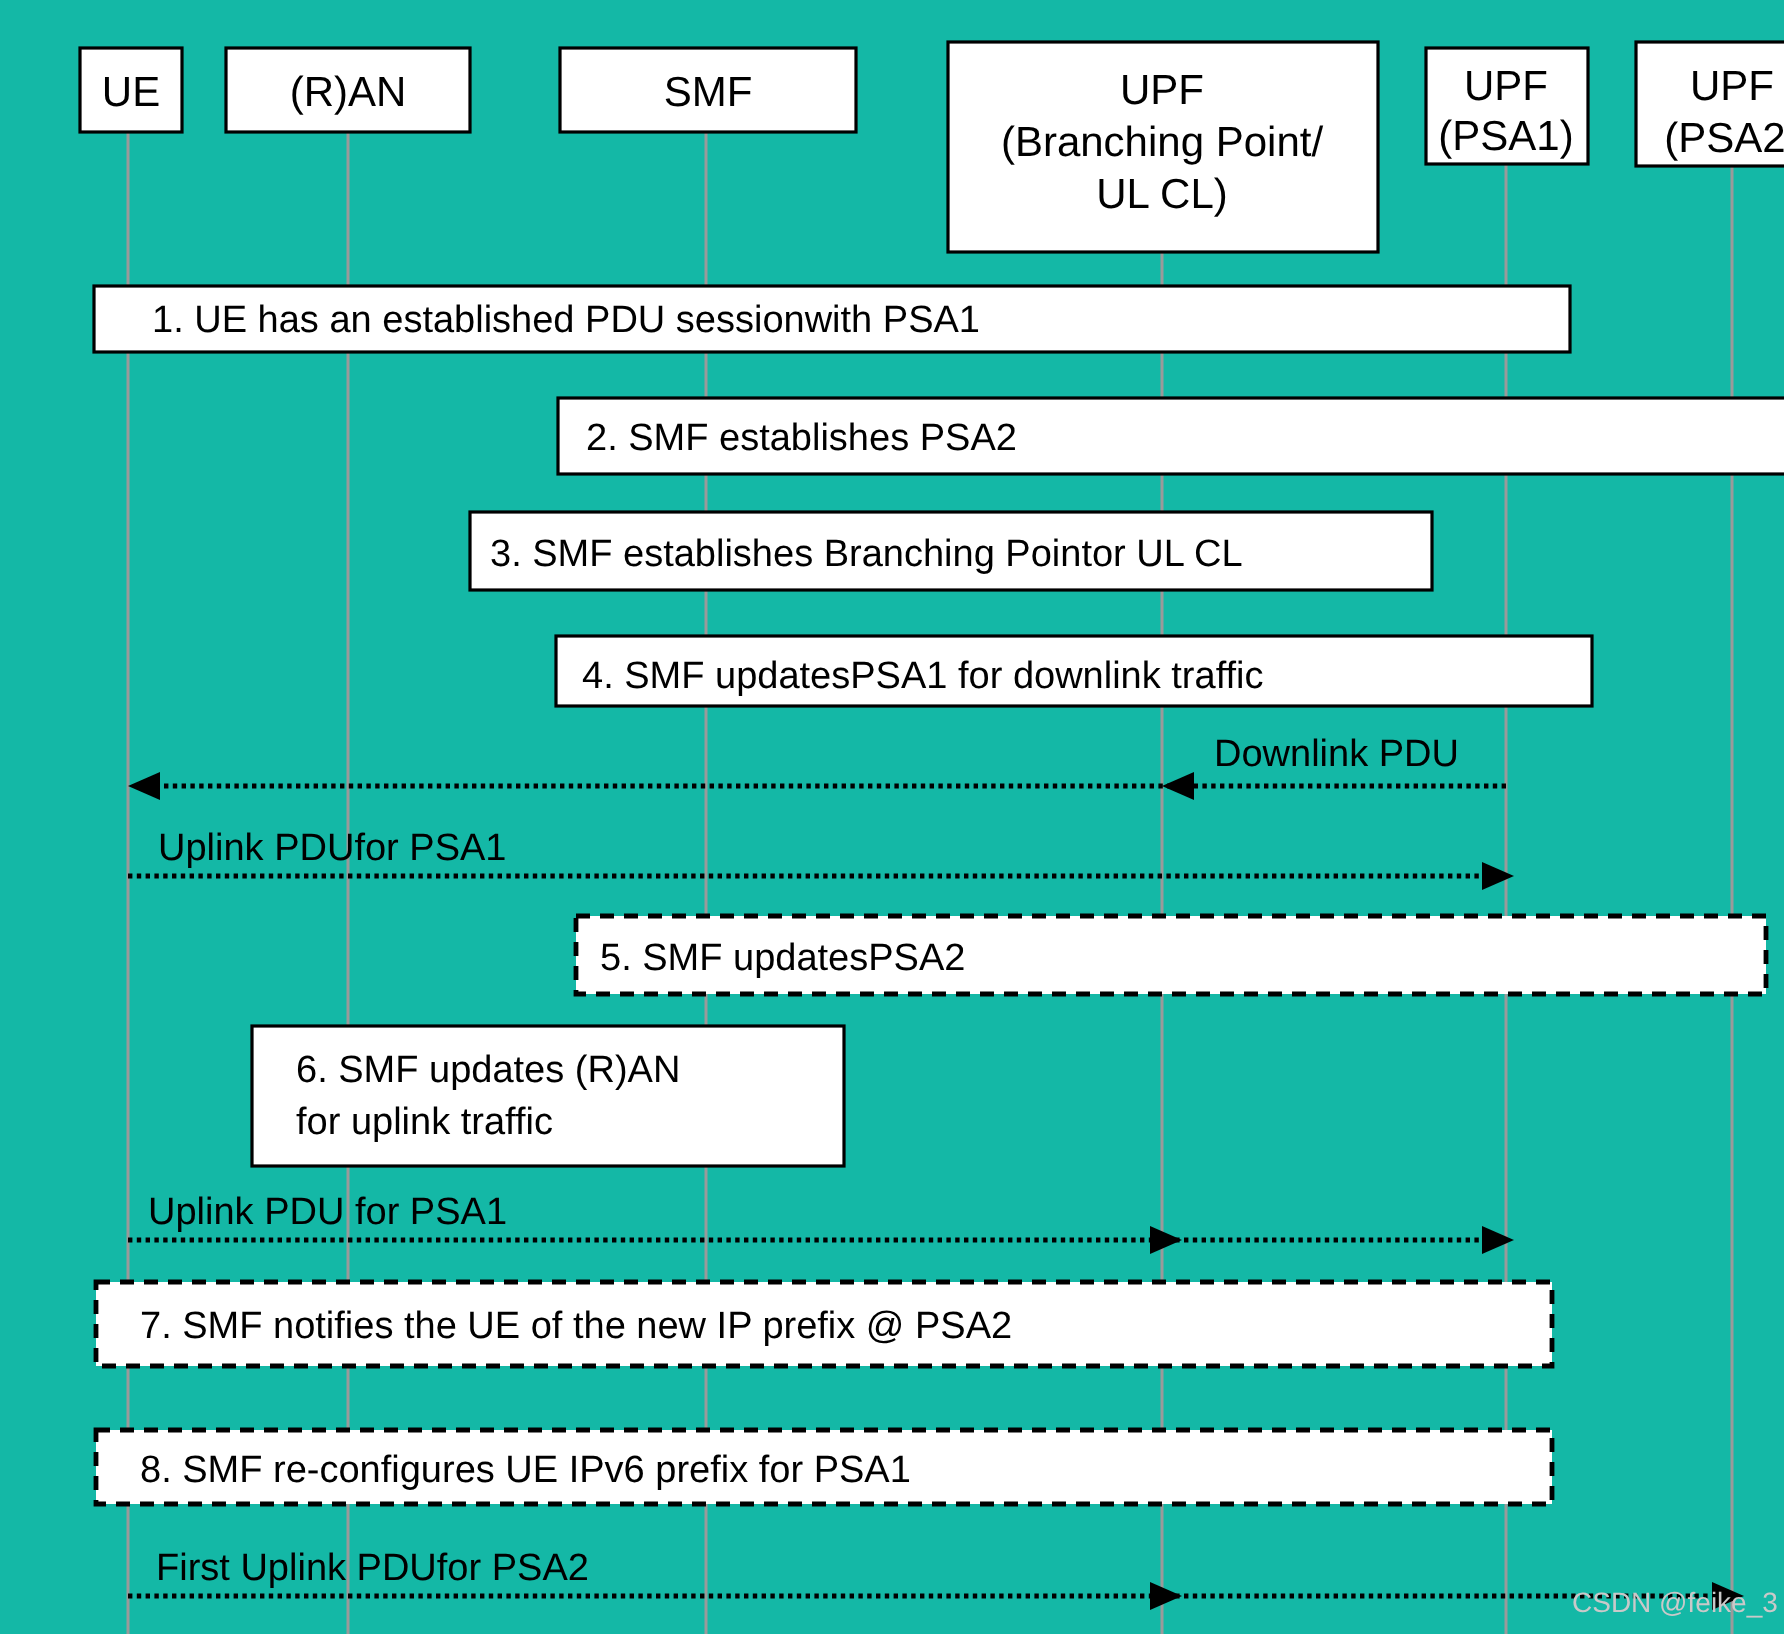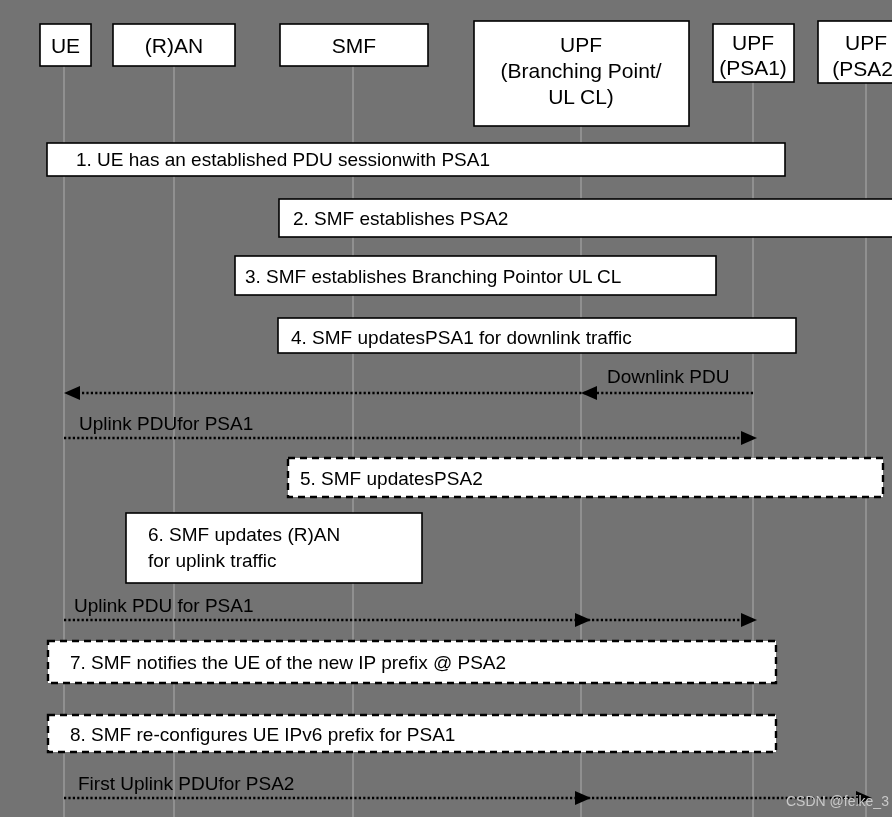--- a/index.html
+++ b/index.html
@@ -9,21 +9,21 @@
   }
   body {
     font-family: "Liberation Sans", sans-serif;
     color: #000000;
   }
   #canvas {
     position: relative;
     width: 892px;
     height: 817px;
     overflow: hidden;
-    background: #737373;
+    background: #14b8a6;
   }
   #diagram-svg {
     position: absolute;
     left: 0;
     top: 0;
     width: 892px;
     height: 817px;
   }
   .lane-label {
     text-anchor: middle;

